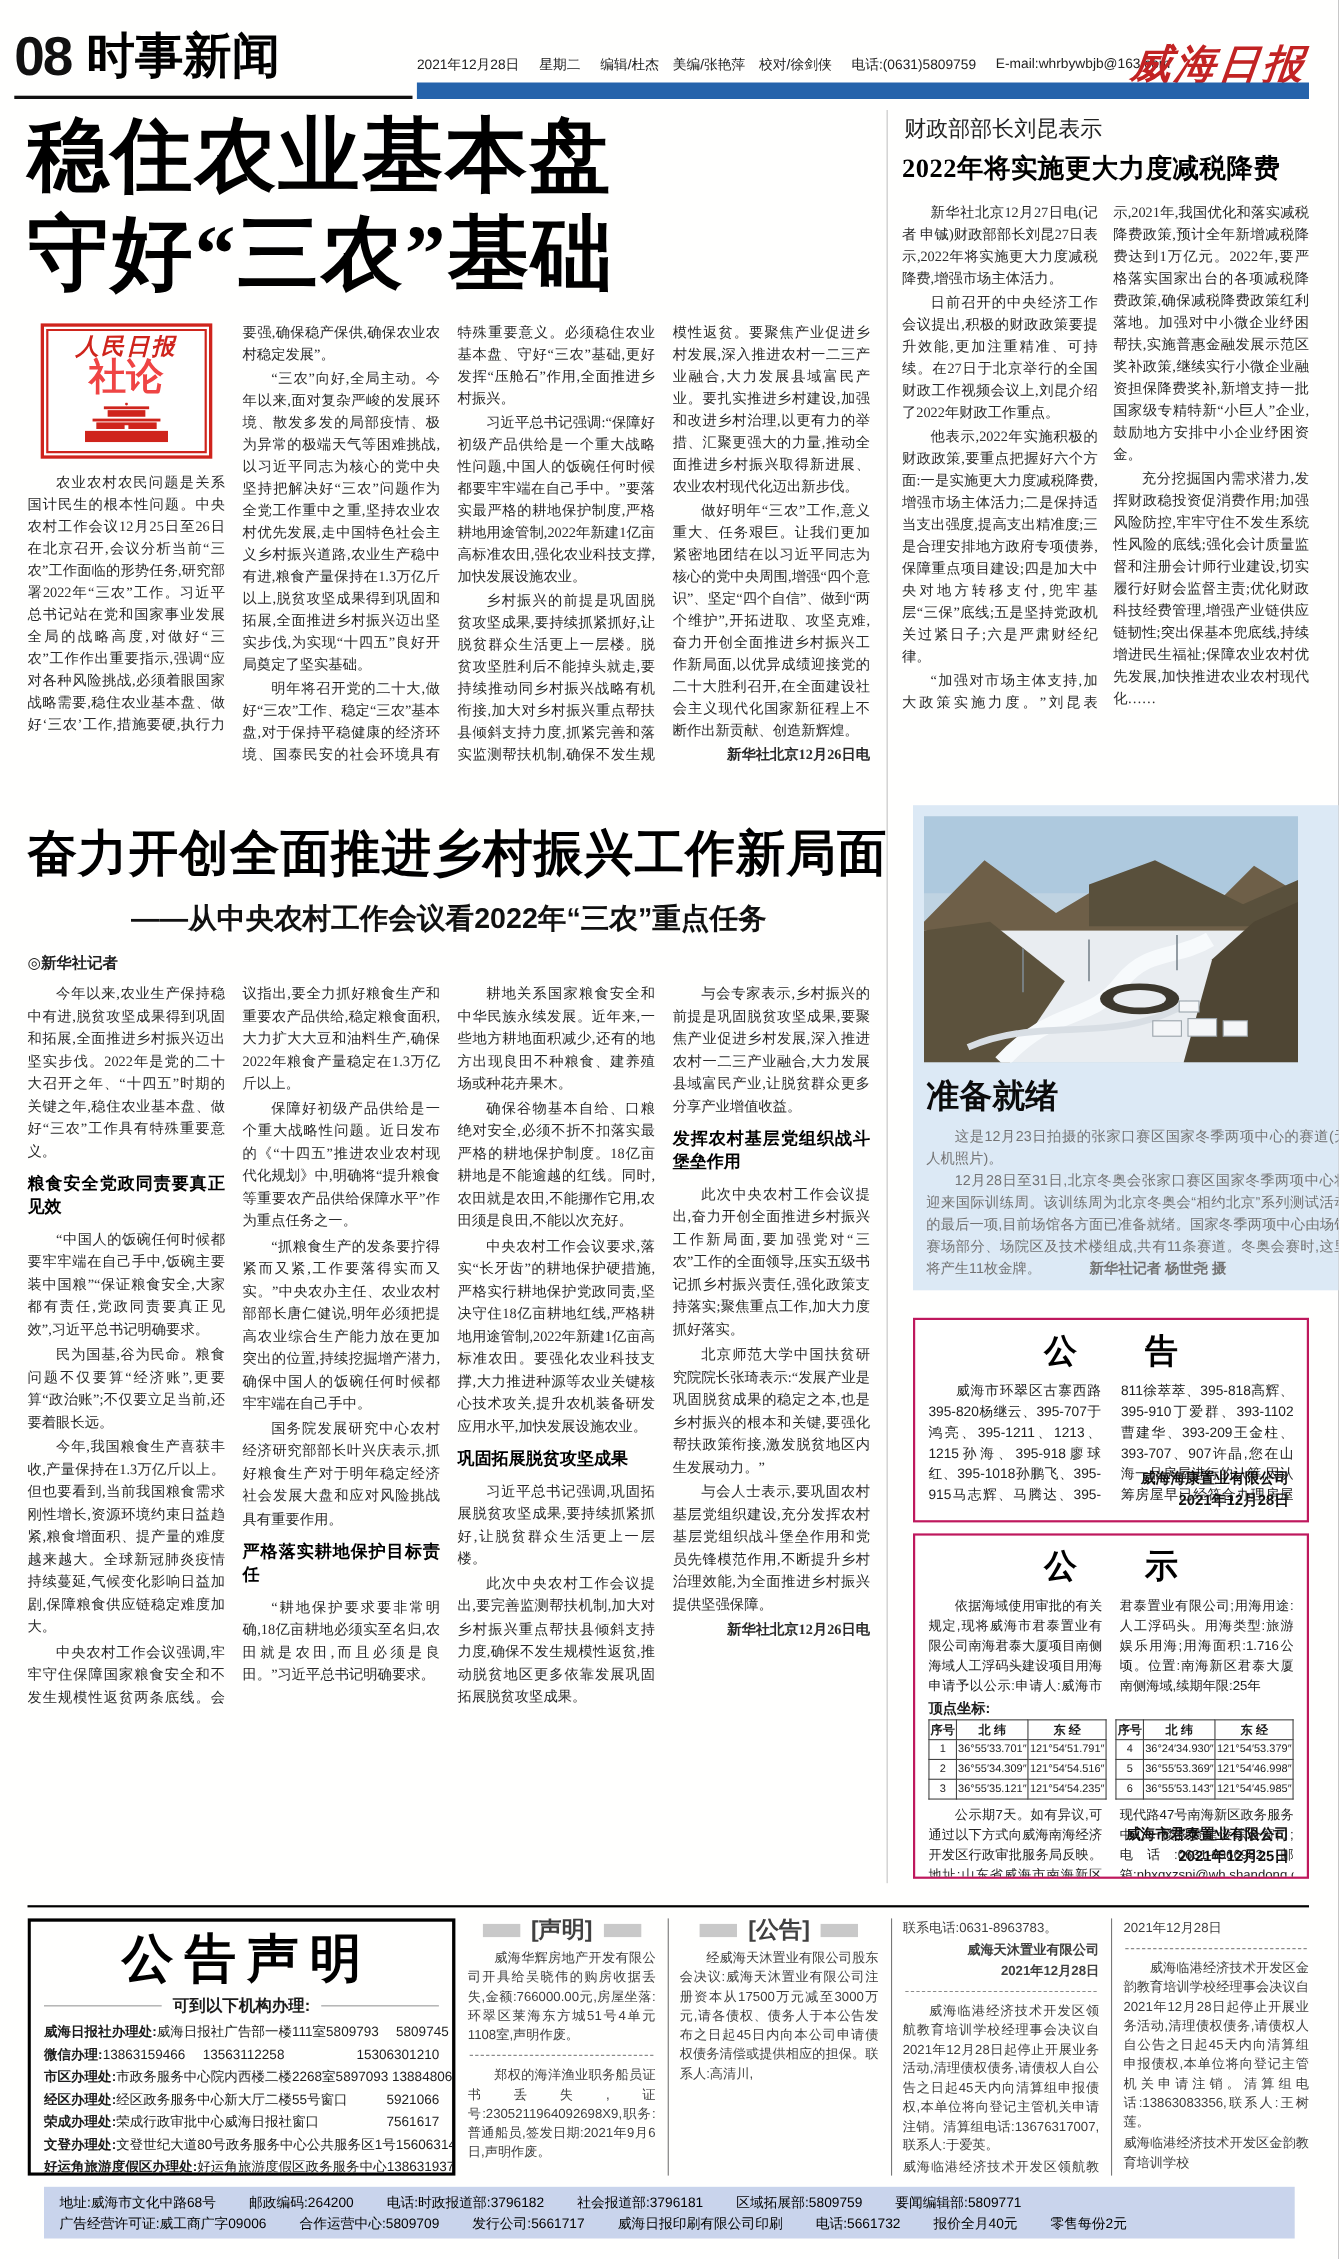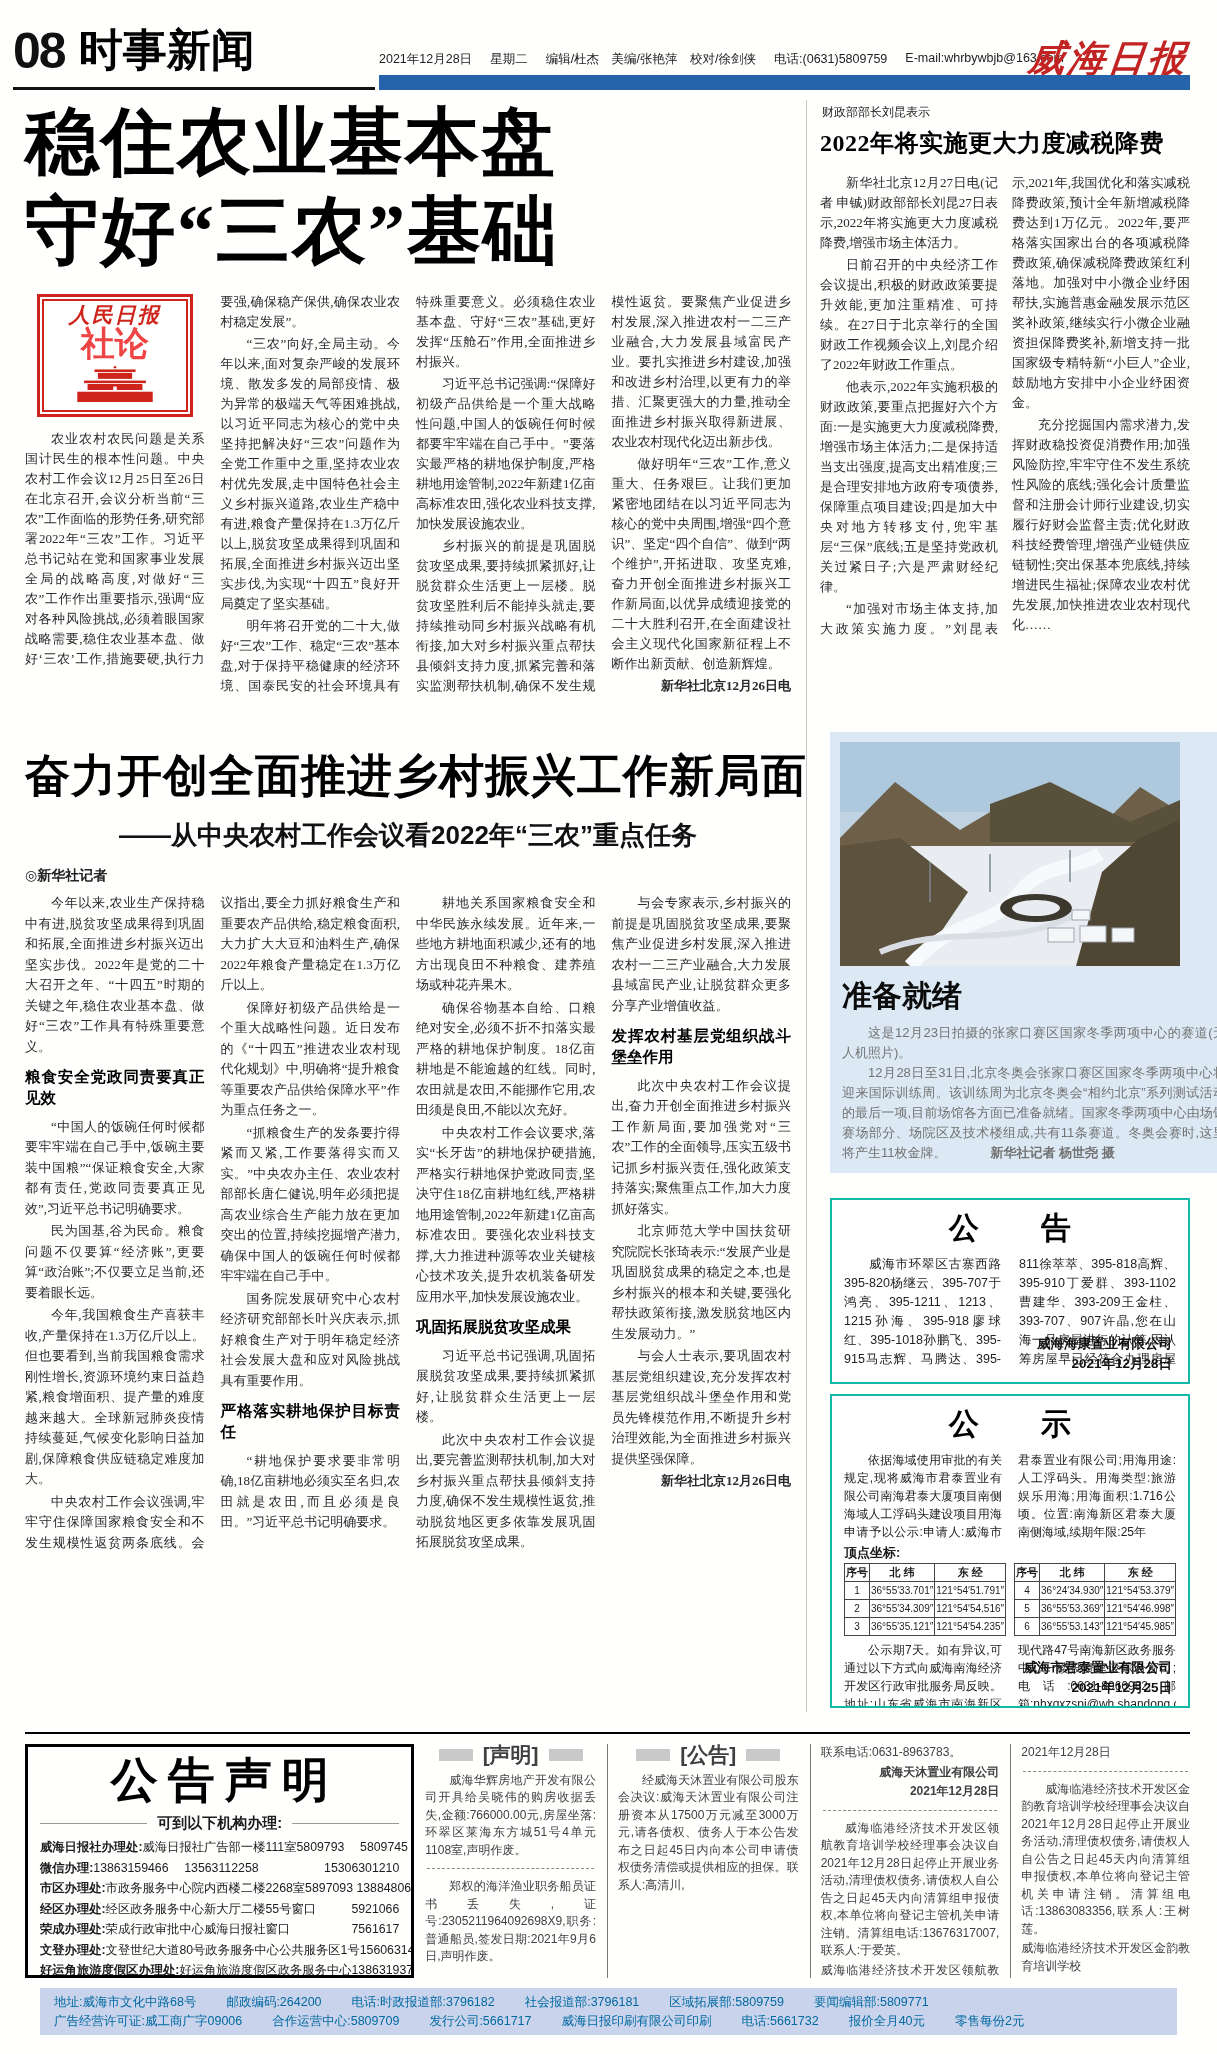--- a/index.html
+++ b/index.html
@@ -31,41 +31,41 @@
                font-size:74px;line-height:1.2;color:#000;letter-spacing:2px;}
   .ed-body{margin-top:16px;height:438px;overflow:hidden;column-count:4;column-gap:16px;
            font-family:"Liberation Serif","DejaVu Serif",serif;font-size:13px;line-height:20px;text-align:justify;color:#2a2a2a;}
   .badge{break-inside:avoid;border:3px solid #cf241c;box-shadow:inset 0 0 0 2px #fff,inset 0 0 0 4px #cf241c;
          width:138px;margin:2px auto 12px;padding:8px 6px 6px;text-align:center;background:#fff;}
   .badge-src{font-family:"Liberation Serif",serif;font-style:italic;font-weight:900;color:#cf241c;font-size:21px;text-indent:0;letter-spacing:2px;}
   .badge-label{font-size:34px;font-weight:900;color:#ef4444;text-indent:0;line-height:1.1;font-family:Liberation Sans, sans-serif;}
   .badge svg{margin-top:4px;}
   
   .tax{position:absolute;left:820px;top:104px;width:370px;}
-  .tax-kicker{font-size:12px;color:#222;margin:0 0 6px 2px;}
+  .tax-kicker{font-size:20px;color:#222;margin:0 0 6px 2px;}
   .tax-headline{margin:0;font-family:"Liberation Serif","DejaVu Serif",serif;font-size:24px;font-weight:900;color:#000;letter-spacing:.5px;}
   .tax-body{margin-top:14px;height:474px;overflow:hidden;column-count:2;column-gap:14px;
             font-family:"Liberation Serif","DejaVu Serif",serif;font-size:13px;line-height:20px;text-align:justify;color:#2a2a2a;}
   
   .rural{position:absolute;left:25px;top:746px;width:766px;}
   .ru-headline{margin:0;text-align:center;font-family:"Liberation Serif","DejaVu Serif",serif;
                font-size:45px;font-weight:900;color:#000;letter-spacing:1px;white-space:nowrap;}
   .ru-sub{margin-top:12px;text-align:center;font-size:26px;font-weight:600;color:#111;font-family:"Liberation Sans",sans-serif;}
   .ru-byline{margin-top:14px;font-size:14px;font-weight:700;color:#222;}
   .ru-body{margin-top:8px;height:828px;overflow:hidden;column-count:4;column-gap:16px;
            font-family:"Liberation Serif","DejaVu Serif",serif;font-size:13px;line-height:20.5px;text-align:justify;color:#2a2a2a;}
   
   .photo-block{position:absolute;left:830px;top:732px;width:408px;background:#dce9f5;padding:10px 10px 10px;box-sizing:border-box;}
   .photo-frame{width:340px;height:224px;display:block;}
   .photo-title{margin:10px 2px 6px;font-size:30px;font-weight:900;color:#0b0b0b;font-family:"Liberation Sans",sans-serif;}
   .photo-cap{margin:0 2px;font-size:13px;line-height:20px;text-align:justify;color:#737373;}
   .photo-cap p{margin:0;text-indent:2em;}
   .photo-credit{display:inline-block;margin-left:18px;font-weight:600;}
   
-  .nbox{position:absolute;left:830px;width:360px;border:2px solid #14b8a6;background:#fff;box-sizing:border-box;padding:6px 12px;overflow:hidden;}
+  .nbox{position:absolute;left:830px;width:360px;border:2px solid #be185d;background:#fff;box-sizing:border-box;padding:6px 12px;overflow:hidden;}
   .nbox-title{text-align:center;font-family:"Liberation Serif","DejaVu Serif",serif;font-size:30px;font-weight:900;letter-spacing:16px;margin:2px 0 6px;text-indent:16px;color:#000;}
   .gonggao{top:1198px;height:186px;}
   .gg-body{column-count:2;column-gap:18px;font-size:12.5px;line-height:19px;text-align:justify;height:118px;overflow:hidden;color:#222;}
   .nbox .sign-abs{position:absolute;right:16px;bottom:8px;text-align:right;font-size:13.5px;font-weight:700;line-height:20px;color:#111;}
   .gongshi{top:1394px;height:314px;}
   .gs-text{column-count:2;column-gap:16px;font-size:12px;line-height:18px;text-align:justify;overflow:hidden;color:#222;}
   .gs-t1{height:92px;}
   .gs-t2{height:78px;}
   .gs-label{text-align:left;font-weight:700;font-size:13px;margin:1px 0;}
   .gs-tables{display:flex;gap:8px;margin-bottom:5px;}
@@ -82,21 +82,21 @@
   .agency-row{display:flex;font-size:12.3px;line-height:20.5px;white-space:nowrap;}
   .agency-row .lab{font-weight:900;}
   .agency-row .phones{margin-left:auto;white-space:pre;}
   .bcol{font-size:12px;line-height:17.5px;text-align:justify;overflow:hidden;color:#404040;}
   .bcol.b1{width:172px;}
   .bcol.rest{border-left:1px solid #777;padding-left:10px;}
   .bcol.b2{width:182px;}
   .bcol.b3{width:180px;}
   .bcol.b4{width:170px;}
   
-  .footer{position:absolute;left:40px;top:1988px;width:1137px;height:47px;background:#c9d4ec;color:#0369a1;
+  .footer{position:absolute;left:40px;top:1988px;width:1137px;height:47px;background:#c9d4ec;color:#000000;
           box-sizing:border-box;padding:5px 14px;font-size:12.5px;line-height:19px;}
   .f-row{display:flex;gap:30px;white-space:nowrap;}
 </style>
 </head>
 <body>
 
 <div class="page">
 
   <div class="ph">
     <div class="ph-left">

